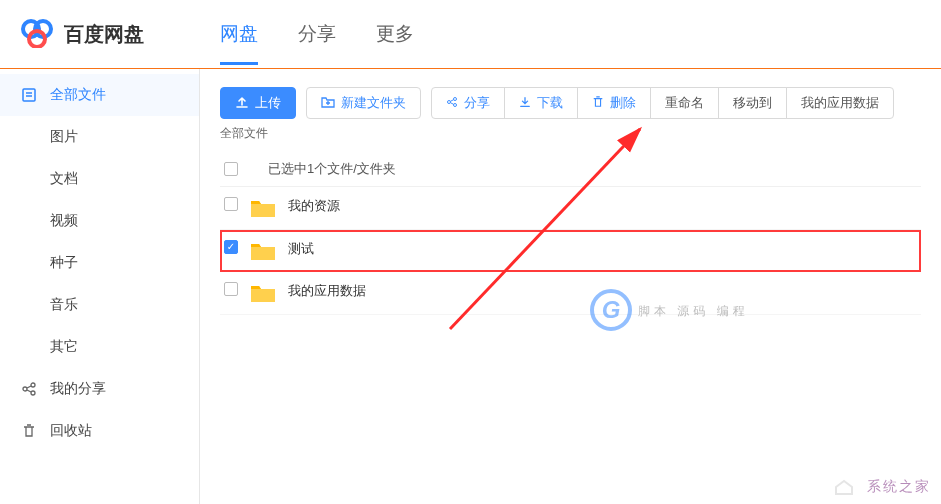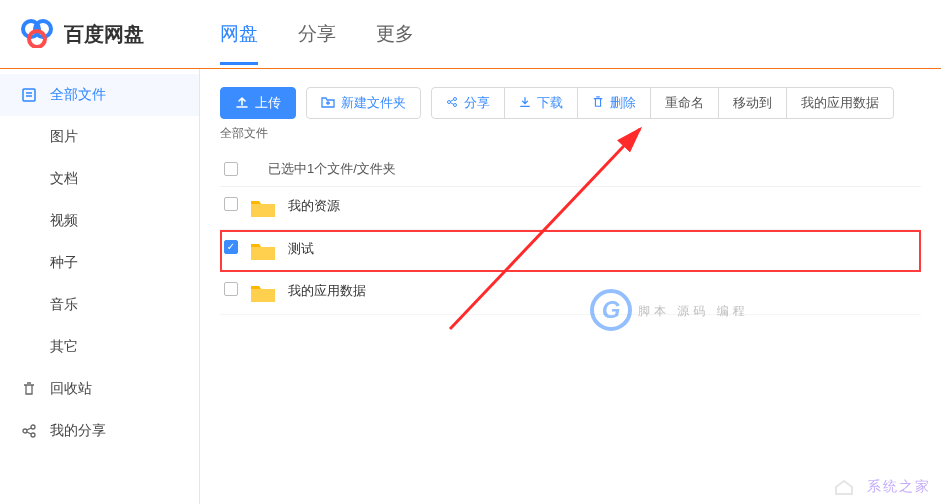--- a/index.html
+++ b/index.html
@@ -34,21 +34,21 @@
     .checkbox.checked::after { content: "✓"; color: #fff; font-size: 10px; line-height: 1; }
     .file-row { display: flex; align-items: flex-start; gap: 12px; padding: 10px 4px; border-bottom: 1px solid #f5f5f5; cursor: pointer; }
     .file-row.highlighted { border: 2px solid #ff3b3b; padding: 8px 2px; }
     .folder-icon { width: 26px; height: 22px; display: flex; align-items: center; justify-content: center; }
     .file-name { font-size: 13px; color: #333; }
     .watermark { position: absolute; left: 390px; top: 220px; display: flex; align-items: center; gap: 6px; opacity: 0.55; pointer-events: none; }
     .watermark-circle { width: 42px; height: 42px; border-radius: 50%; border: 4px solid #3b8cff; display: flex; align-items: center; justify-content: center; font-size: 24px; font-weight: bold; color: #3b8cff; font-style: italic; }
     .watermark-text { color: #3b8cff; font-size: 22px; font-weight: 500; }
     .watermark-sub { color: #888; font-size: 12px; margin-top: 2px; letter-spacing: 4px; }
     .arrow-overlay { position: absolute; pointer-events: none; z-index: 10; }
-    .footer-watermark { position: absolute; right: 10px; bottom: 8px; color: #8b5cf6; font-size: 14px; display: flex; align-items: center; gap: 12px; opacity: 0.5; pointer-events: none; letter-spacing: 2px; }
+    .footer-watermark { position: absolute; right: 10px; bottom: 8px; color: #701a75; font-size: 14px; display: flex; align-items: center; gap: 12px; opacity: 0.5; pointer-events: none; letter-spacing: 2px; }
   </style>
 </head>
 <body>
 
 <div class="header">
   <div class="logo-area">
     <span class="icon">
       <svg width="34" height="30" viewBox="0 0 34 30">
         <circle cx="11" cy="11" r="8" fill="none" stroke="#2e85ff" stroke-width="4"></circle>
         <circle cx="23" cy="11" r="8" fill="none" stroke="#2e85ff" stroke-width="4"></circle>
@@ -90,36 +90,36 @@
       </div>
     <div class="sidebar-item sidebar-sub">
         <span>音乐</span>
       </div>
     <div class="sidebar-item sidebar-sub">
         <span>其它</span>
       </div>
     <div class="sidebar-item">
       <span class="icon">
         <svg width="16" height="16" viewBox="0 0 16 16">
-            <path d="M3 4h10M5 4v9h6V4M6 2h4" fill="none" stroke="#666" stroke-width="1.3"></path>
-          </svg>
-      </span>
-      <span>回收站</span>
-    </div>
-    <div class="sidebar-item">
-      <span class="icon">
-        <svg width="16" height="16" viewBox="0 0 16 16">
             <circle cx="4" cy="8" r="2" fill="none" stroke="#666" stroke-width="1.3"></circle>
             <circle cx="12" cy="4" r="2" fill="none" stroke="#666" stroke-width="1.3"></circle>
             <circle cx="12" cy="12" r="2" fill="none" stroke="#666" stroke-width="1.3"></circle>
             <line x1="6" y1="7" x2="10" y2="5" stroke="#666" stroke-width="1.3"></line>
             <line x1="6" y1="9" x2="10" y2="11" stroke="#666" stroke-width="1.3"></line>
           </svg>
       </span>
       <span>我的分享</span>
+    </div>
+    <div class="sidebar-item">
+      <span class="icon">
+        <svg width="16" height="16" viewBox="0 0 16 16">
+            <path d="M3 4h10M5 4v9h6V4M6 2h4" fill="none" stroke="#666" stroke-width="1.3"></path>
+          </svg>
+      </span>
+      <span>回收站</span>
     </div>
   </div>
 
   <div class="main">
     <div class="toolbar">
       <div class="btn primary">
         <span><svg width="14" height="14" viewBox="0 0 14 14">
               <path d="M7 10V3M4 6l3-3 3 3M2 12h10" fill="none" stroke="#fff" stroke-width="1.6" stroke-linecap="round" stroke-linejoin="round"></path>
             </svg></span>
         <span>上传</span>

